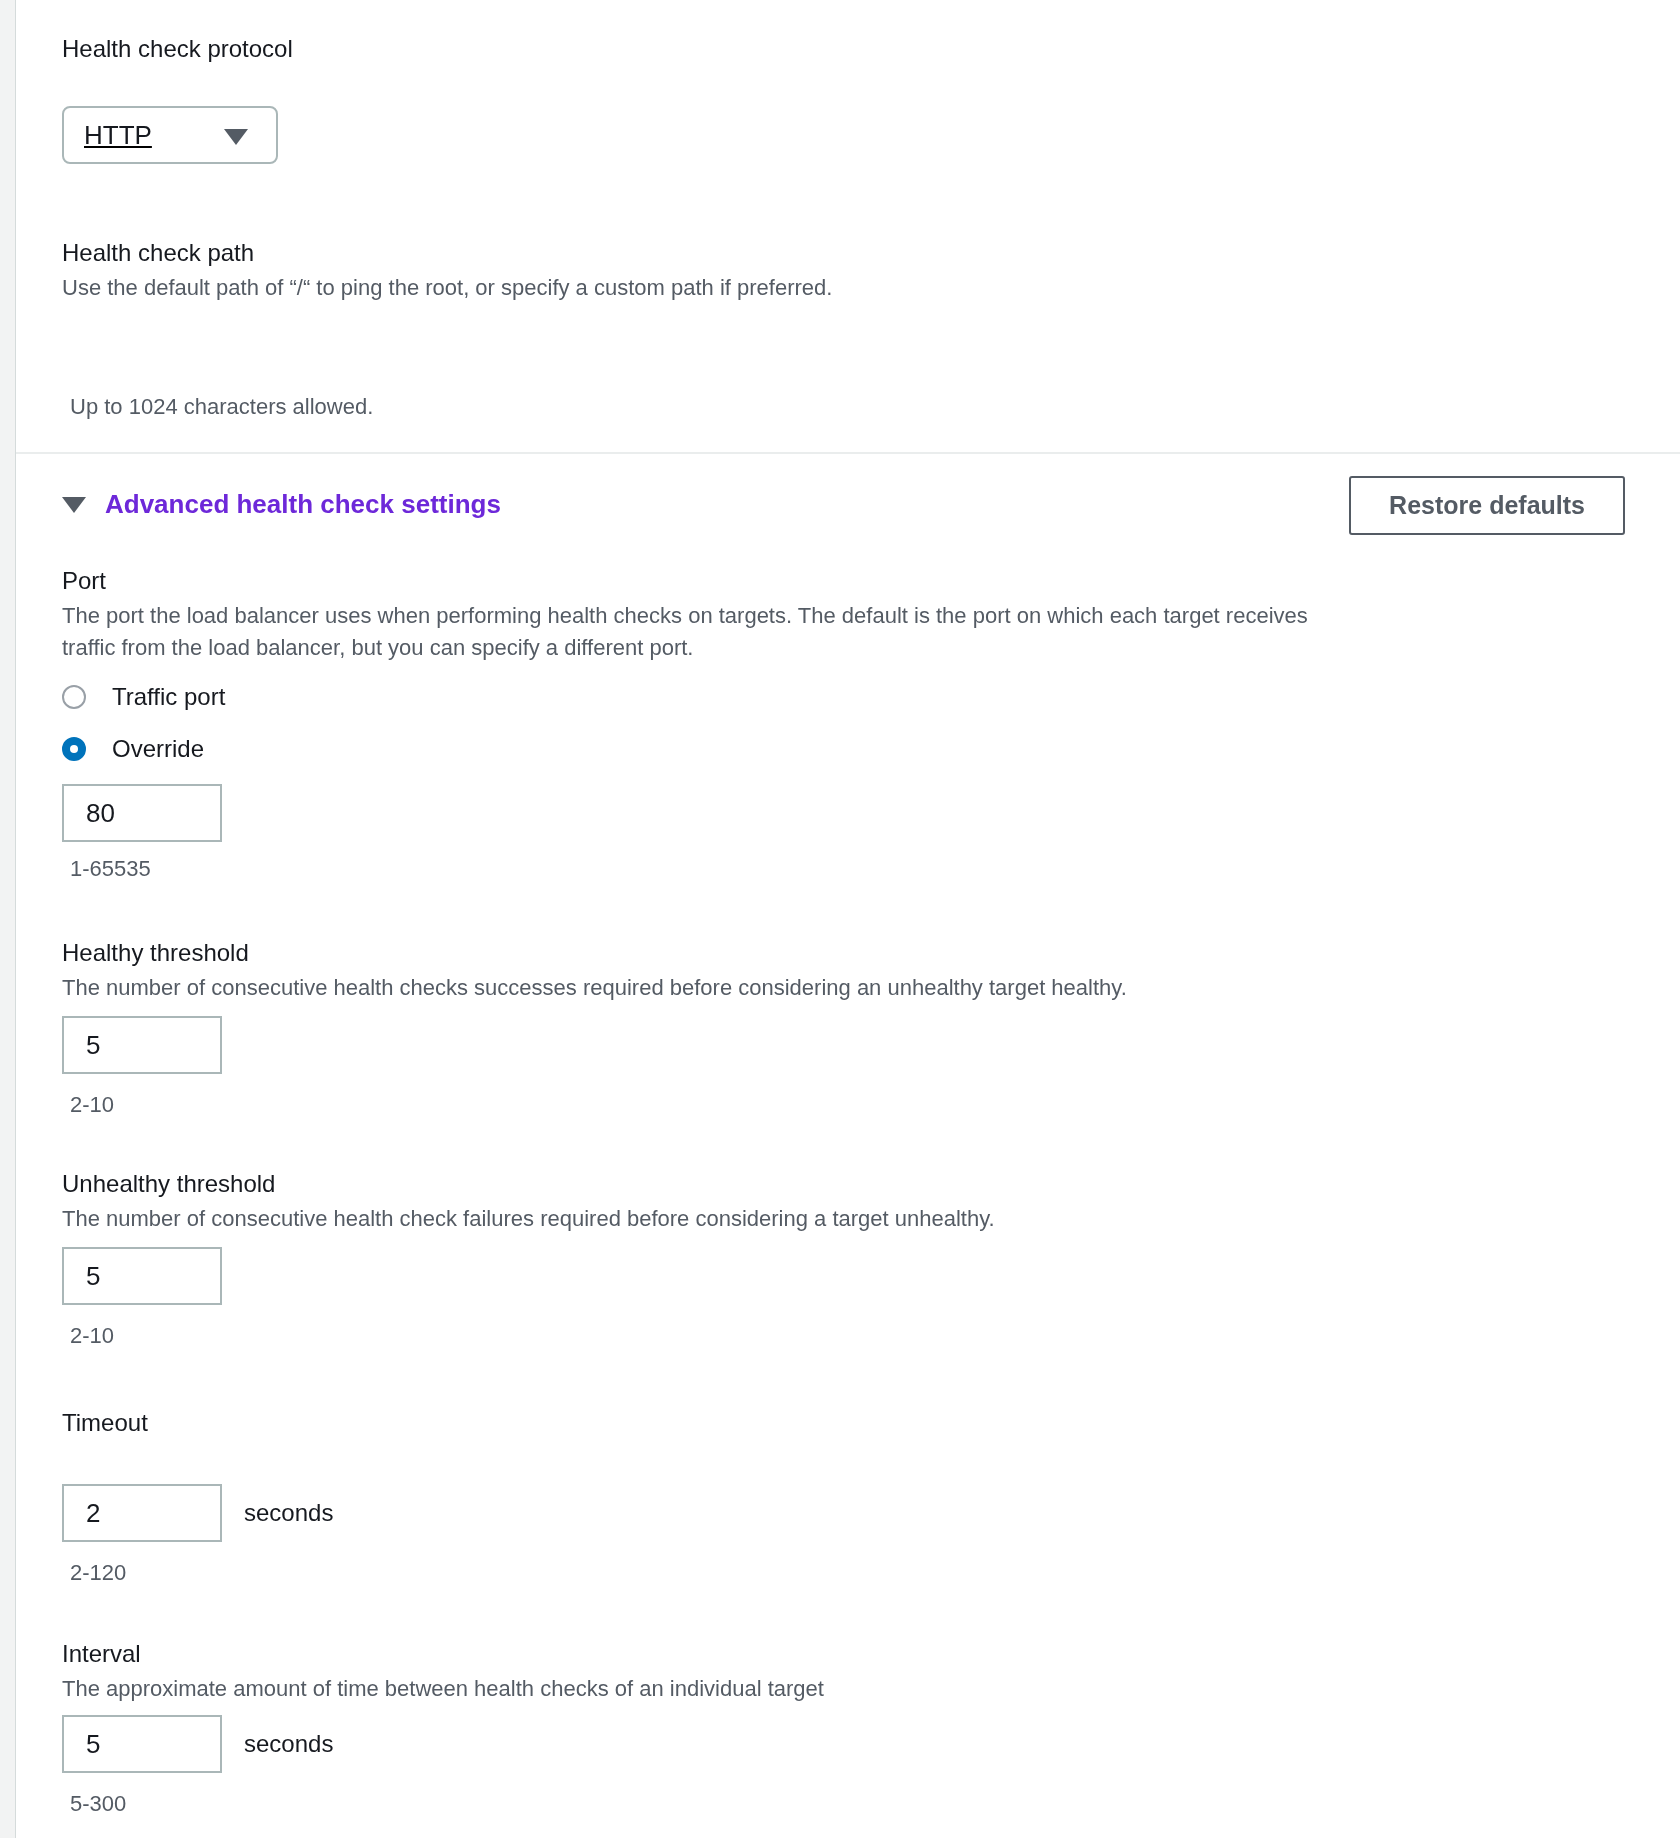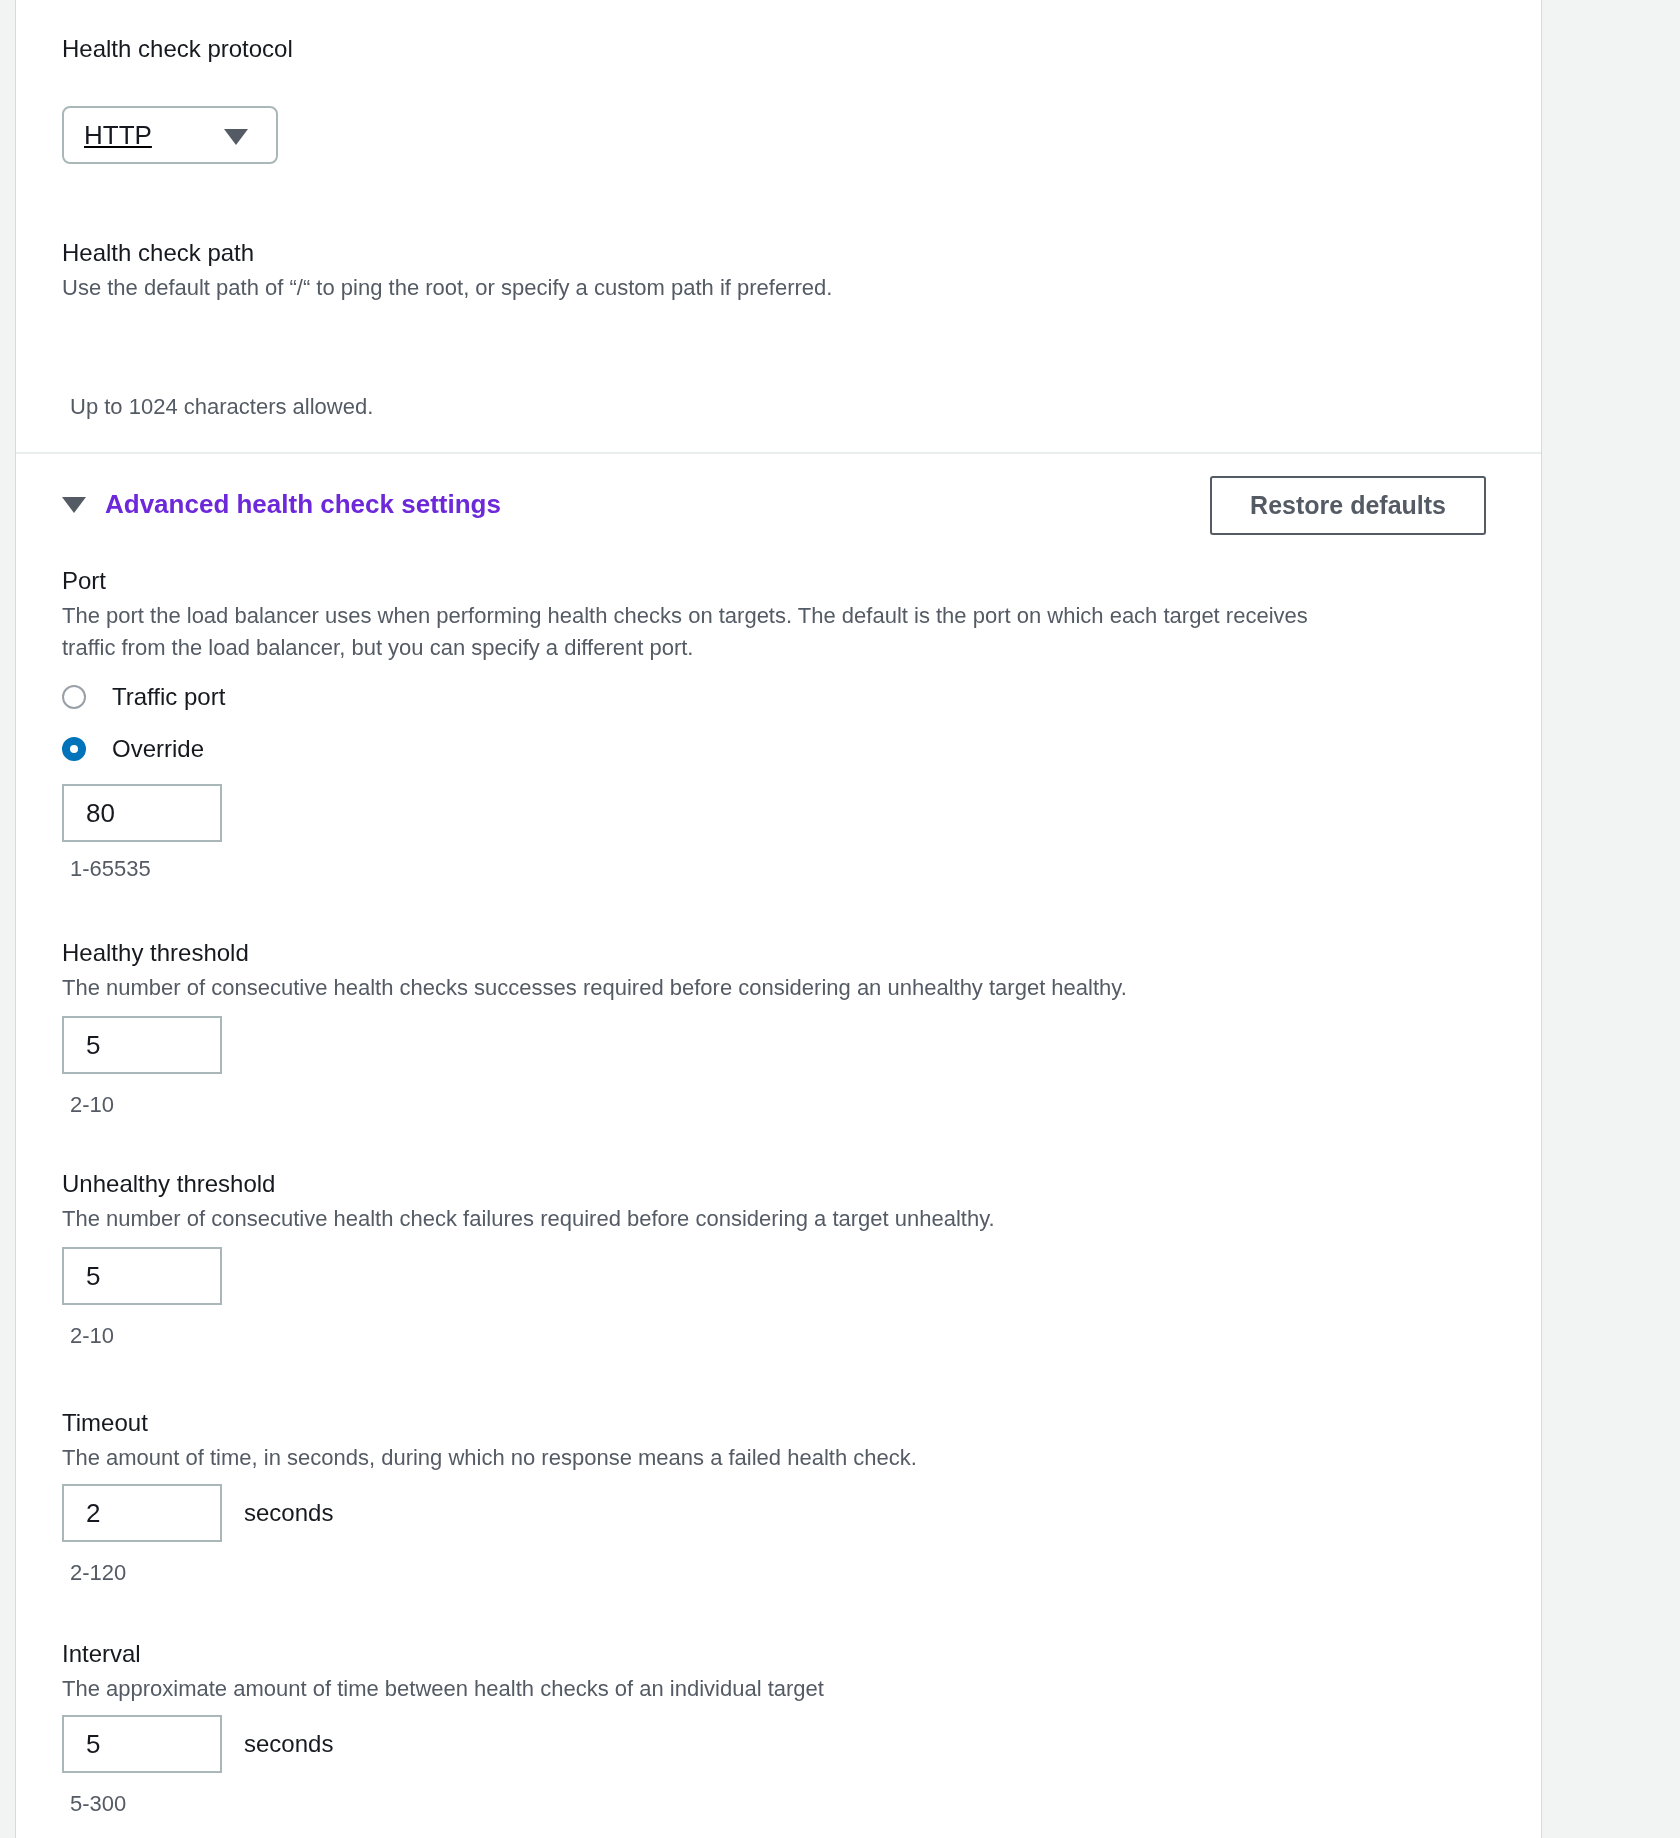--- a/index.html
+++ b/index.html
@@ -1,19 +1,19 @@
 <!DOCTYPE html>
 <html><head>
 <meta charset="utf-8">
 <style>
   * { box-sizing: border-box; margin: 0; padding: 0; }
   html,body { background:#f2f3f3; }
   body { font-family: "Liberation Sans", sans-serif; }
   .page { position:relative; width:1680px; height:1838px; background:#f2f3f3; overflow:hidden; }
-  .panel { position:absolute; left:15px; top:0; width:1527px; height:1838px; background:#ffffff;
+  .panel { position:absolute; left:15px; top:0; width:1666px; height:1838px; background:#ffffff;
            border-left:1px solid #d5dbdb; border-right:1px solid #d5dbdb; }
   .abs { position:absolute; left:46px; }
 
   .label { font-size:24px; color:#16191f; line-height:30px; }
   .desc  { font-size:22px; color:#545b64; line-height:32px; }
   .hint  { font-size:22px; color:#545b64; line-height:26px;margin-left:8px; }
 
   .select { position:absolute; left:46px; width:216px; height:58px; background:#fff;
             border:2px solid #aab7b8; border-radius:8px; display:flex; align-items:center;
             padding-left:20px; cursor:pointer;text-decoration:underline; }
@@ -105,21 +105,20 @@
     <div class="hint abs" style="top:1092px">2-10</div>
 
     <div class="label abs" style="top:1169px">Unhealthy threshold</div>
     <div class="desc abs wide-desc" style="top:1203px">The number of consecutive health check failures required before considering a target unhealthy.</div>
     <div class="input-row" style="top:1247px">
       <input class="num-input" type="text" value="5" style="">
     </div>
     <div class="hint abs" style="top:1323px">2-10</div>
 
     <div class="label abs" style="top:1408px">Timeout</div>
-    <div class="desc abs wide-desc" style="top:1442px">The amount of time, in seconds, during which no response means a failed health check.</div>
     <div class="input-row" style="top:1484px">
       <input class="num-input" type="text" value="2" style="">
       <span class="unit">seconds</span>
     </div>
     <div class="hint abs" style="top:1560px">2-120</div>
 
     <div class="label abs" style="top:1639px">Interval</div>
     <div class="desc abs wide-desc" style="top:1673px">The approximate amount of time between health checks of an individual target</div>
     <div class="input-row" style="top:1715px">
       <input class="num-input" type="text" value="5" style="">

